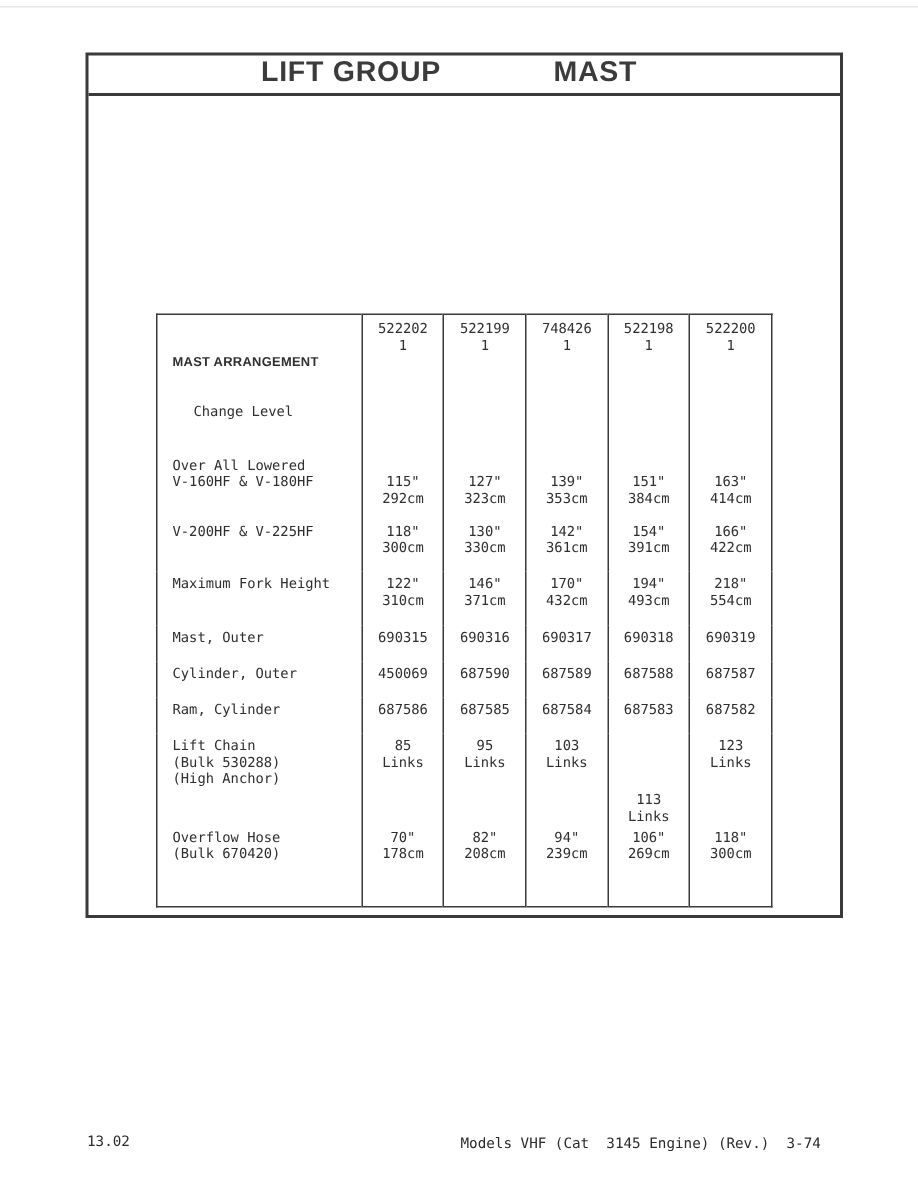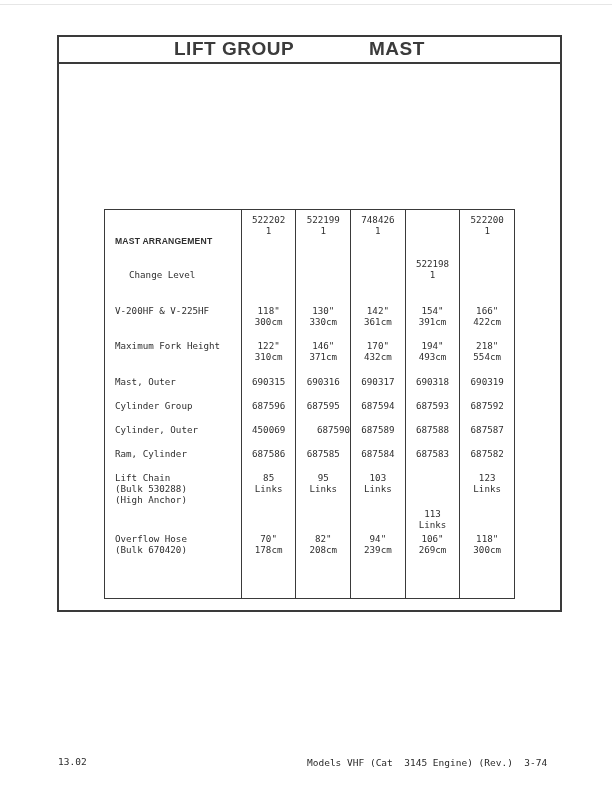--- a/index.html
+++ b/index.html
@@ -74,26 +74,57 @@
       <td>
           <div class="cell-val" style="padding-top:4px;"><div>522202</div><div>1</div></div>
         </td>
       <td>
           <div class="cell-val" style="padding-top:4px;"><div>522199</div><div>1</div></div>
         </td>
       <td>
           <div class="cell-val" style="padding-top:4px;"><div>748426</div><div>1</div></div>
         </td>
       <td>
-          <div class="cell-val" style="padding-top:4px;margin-top:44px;"><div>522198</div><div>1</div></div>
+          <div class="cell-val" style="padding-top:4px;"><div>522198</div><div>1</div></div>
         </td>
       <td>
           <div class="cell-val" style="padding-top:4px;"><div>522200</div><div>1</div></div>
         </td>
     </tr>
+  <tr style="height: 44px;">
+        <td>
+          <div class="cell-label">Over All Lowered
+V-160HF &amp; V-180HF</div>
+        </td>
+        <td>
+          <div class="cell-val" style="padding-top: 3px;">
+115"
+292cm</div>
+        </td>
+        <td>
+          <div class="cell-val" style="padding-top: 3px;">
+127"
+323cm</div>
+        </td>
+        <td>
+          <div class="cell-val" style="padding-top: 3px;">
+139"
+353cm</div>
+        </td>
+        <td>
+          <div class="cell-val" style="padding-top: 3px;">
+151"
+384cm</div>
+        </td>
+        <td>
+          <div class="cell-val" style="padding-top: 3px;">
+163"
+414cm</div>
+        </td>
+      </tr>
       <tr style="height: 35px;">
         <td>
           <div class="cell-label">V-200HF &amp; V-225HF</div>
         </td>
         <td>
           <div class="cell-val" style="padding-top: 3px;">118"
 300cm</div>
         </td>
         <td>
           <div class="cell-val" style="padding-top: 3px;">130"
@@ -152,47 +183,27 @@
         </td>
         <td>
           <div class="cell-val" style="padding-top: 3px;">690318</div>
         </td>
         <td>
           <div class="cell-val" style="padding-top: 3px;">690319</div>
         </td>
       </tr>
       <tr style="height: 24px;">
         <td>
-          <div class="cell-label">Cylinder Group</div>
-        </td>
-        <td>
-          <div class="cell-val" style="padding-top: 3px;">687596</div>
-        </td>
-        <td>
-          <div class="cell-val" style="padding-top: 3px;">687595</div>
-        </td>
-        <td>
-          <div class="cell-val" style="padding-top: 3px;">687594</div>
-        </td>
-        <td>
-          <div class="cell-val" style="padding-top: 3px;">687593</div>
-        </td>
-        <td>
-          <div class="cell-val" style="padding-top: 3px;">687592</div>
-        </td>
-      </tr>
-      <tr style="height: 24px;">
-        <td>
           <div class="cell-label">Cylinder, Outer</div>
         </td>
         <td>
           <div class="cell-val" style="padding-top: 3px;">450069</div>
         </td>
         <td>
-          <div class="cell-val" style="padding-top: 3px; text-align: right;">687590</div>
+          <div class="cell-val" style="padding-top: 3px;">687590</div>
         </td>
         <td>
           <div class="cell-val" style="padding-top: 3px;">687589</div>
         </td>
         <td>
           <div class="cell-val" style="padding-top: 3px;">687588</div>
         </td>
         <td>
           <div class="cell-val" style="padding-top: 3px;">687587</div>
         </td>

